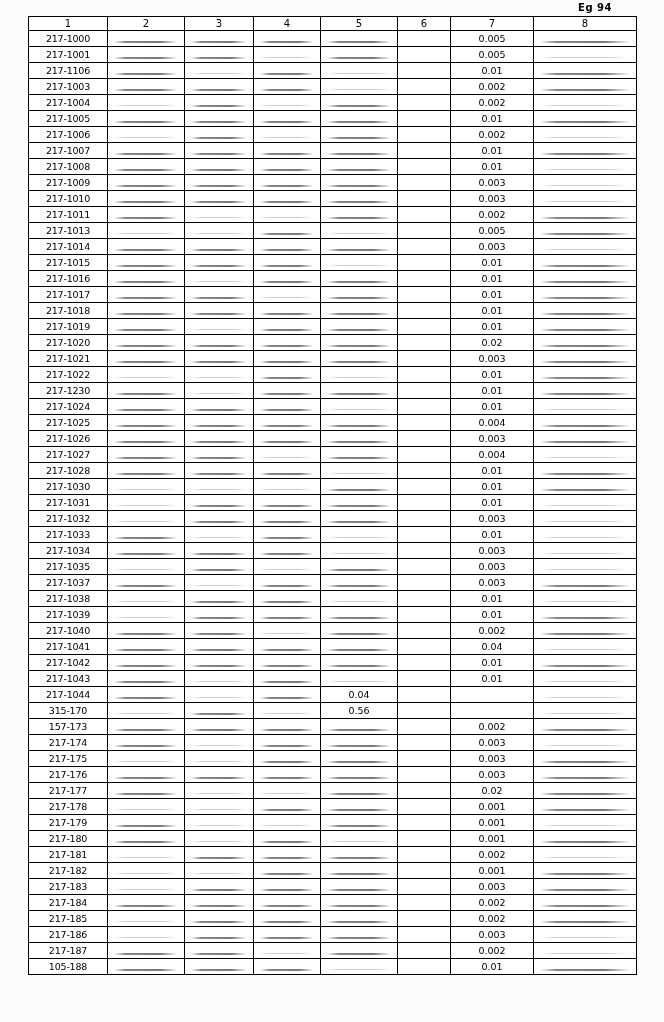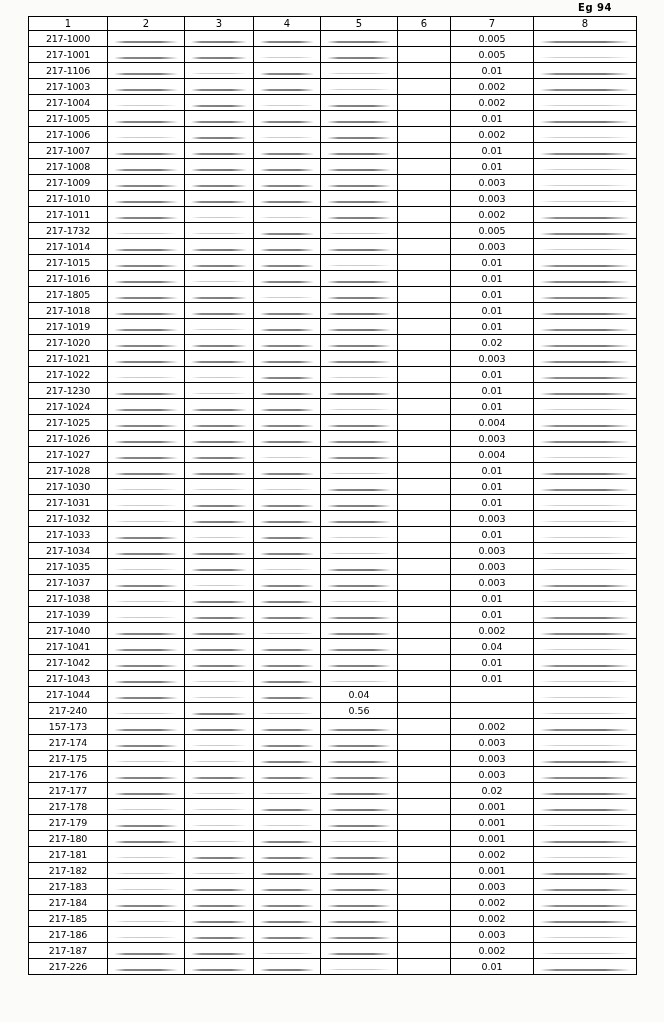--- a/index.html
+++ b/index.html
@@ -362,21 +362,21 @@
           <td>
             <span class="smudge"></span>
           </td>
           <td></td>
           <td class="cell-val">0.002</td>
           <td>
             <span class="smudge"></span>
           </td>
         </tr>
         <tr>
-          <td class="cell-id">217-1732</td>
+          <td class="cell-id">217-1013</td>
           <td>
             <span class="smudge light"></span>
           </td>
           <td>
             <span class="smudge light"></span>
           </td>
           <td>
             <span class="smudge"></span>
           </td>
           <td>
@@ -442,21 +442,21 @@
           <td>
             <span class="smudge"></span>
           </td>
           <td></td>
           <td class="cell-val">0.01</td>
           <td>
             <span class="smudge"></span>
           </td>
         </tr>
         <tr>
-          <td class="cell-id">217-1805</td>
+          <td class="cell-id">217-1017</td>
           <td>
             <span class="smudge"></span>
           </td>
           <td>
             <span class="smudge"></span>
           </td>
           <td>
             <span class="smudge light"></span>
           </td>
           <td>
@@ -960,21 +960,21 @@
             <span class="smudge"></span>
           </td>
           <td class="cell-val">0.04</td>
           <td></td>
           <td></td>
           <td>
             <span class="smudge light"></span>
           </td>
         </tr>
         <tr>
-          <td class="cell-id">217-240</td>
+          <td class="cell-id">315-170</td>
           <td>
             <span class="smudge light"></span>
           </td>
           <td>
             <span class="smudge"></span>
           </td>
           <td>
             <span class="smudge light"></span>
           </td>
           <td class="cell-val">0.56</td>
@@ -1278,21 +1278,21 @@
           <td>
             <span class="smudge"></span>
           </td>
           <td></td>
           <td class="cell-val">0.002</td>
           <td>
             <span class="smudge light"></span>
           </td>
         </tr>
         <tr>
-          <td class="cell-id">217-226</td>
+          <td class="cell-id">105-188</td>
           <td>
             <span class="smudge"></span>
           </td>
           <td>
             <span class="smudge"></span>
           </td>
           <td>
             <span class="smudge"></span>
           </td>
           <td>

